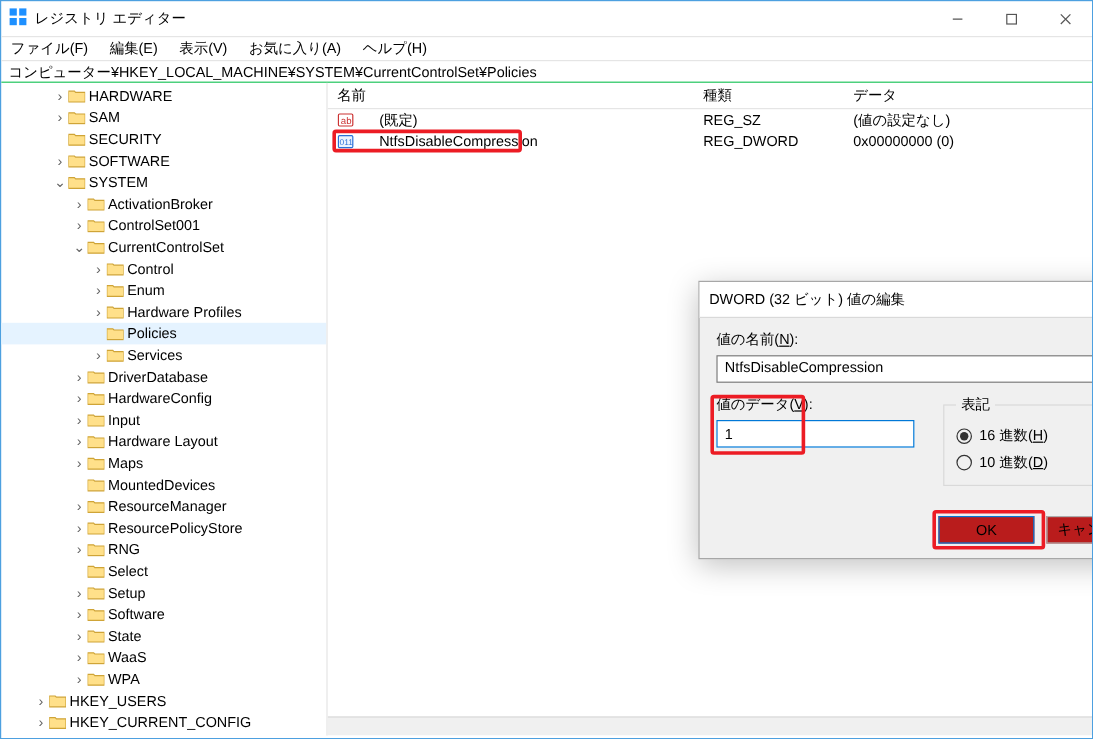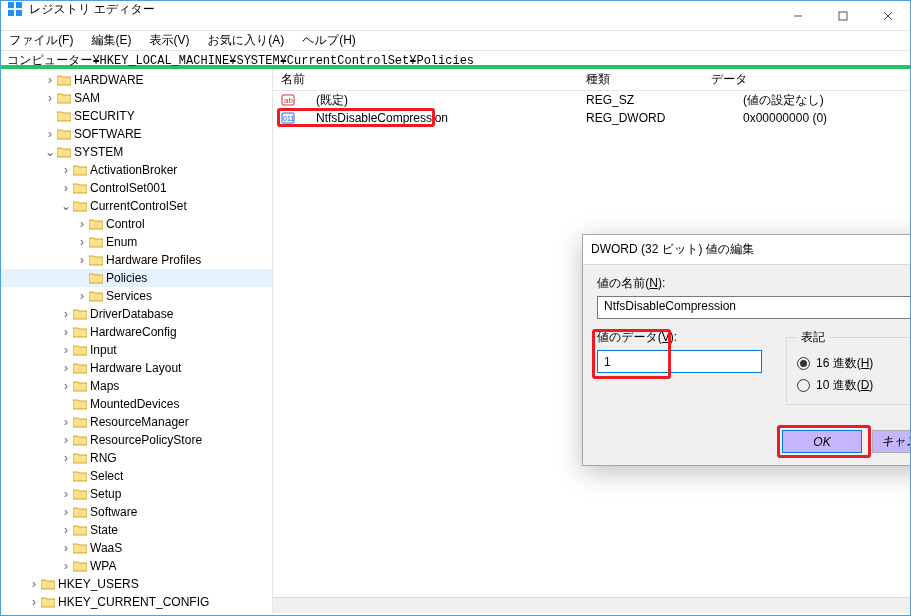--- a/index.html
+++ b/index.html
@@ -11,20 +11,21 @@
     color: #000;
     width: 911px;
     height: 616px;
     position: relative;
     border: 1px solid #4da0e0;
     overflow: hidden;
   }
   .titlebar {
     height: 30px;
     display: flex;
+    align-items: center;
     padding-left: 6px;
     border-bottom: 1px solid #e5e5e5;
   }
   .titlebar .app-icon svg { width: 16px; height: 16px; }
   .titlebar .title { margin-left: 6px; }
   .win-controls { margin-left: auto; display: flex; }
   .win-btn {
     width: 45px; height: 30px;
     display: flex; align-items: center; justify-content: center;
     color: #555;
@@ -34,23 +35,22 @@
     display: flex;
     align-items: center;
     gap: 14px;
     padding: 0 6px;
     border-bottom: 1px solid #e5e5e5;
   }
   .menu-item { padding: 0 2px; }
   .addrbar {
     height: 18px;
     padding: 1px 6px;
-    border-bottom: 4px solid #22c55e;
+    border-bottom: 1px solid #22c55e;
     font-size: 12px;
-    font-family: Liberation Mono, monospace;
   }
   .workarea {
     display: flex;
     height: calc(100% - 70px);
   }
   .tree {
     width: 272px;
     border-right: 1px solid #e5e5e5;
     padding: 2px 0 6px 0;
     overflow: hidden;
@@ -82,21 +82,21 @@
   .col.name { width:305px; }
   .col.type { width:125px; }
   .col.data { flex:1; }
   .list-body { padding:0; }
   .row {
     display:flex; align-items:center; height:18px;
   }
   .cell { padding:0 8px; }
   .cell.name { width:305px; display:flex; align-items:center; }
   .cell.type { width:125px; }
-  .cell.data { flex:1;margin-left:32px; }
+  .cell.data { flex:1; }
   .val-icon { display:inline-flex; margin-right:21px; }
   .val-icon svg { width:14px; height:14px; }
   .hl-red { border:3px solid #ec1c24; border-radius:3px; position:absolute; pointer-events:none; }
   .dialog {
     position:absolute;
     left:309px; top:165px;
     width:385px; height:232px;
     background:#f0f0f0;
     border:1px solid #a7a7a7;
     box-shadow:0 6px 24px rgba(0,0,0,0.25);
@@ -137,22 +137,22 @@
   .radio.checked::after {
     content:""; width:7px; height:7px; background:#333; border-radius:50%;
   }
   .dlg-buttons {
     position:absolute; bottom:12px; right:14px;
     display:flex; gap:10px;
   }
   .btn {
     width:80px; height:23px;
     border:1px solid #adadad;
-    background:#c4b5fd;
-    display:flex; align-items:center; justify-content:center;font-style:italic;
+    background:#b91c1c;
+    display:flex; align-items:center; justify-content:center;
   }
   .btn.default {
     border:1px solid #0078d7;
   }
   .underline { text-decoration: underline; }
   .scroll-h {
     position:absolute; left:0; right:0; bottom:0; height:16px;
     background:#f0f0f0; border-top:1px solid #d9d9d9;
   }
 </style>

